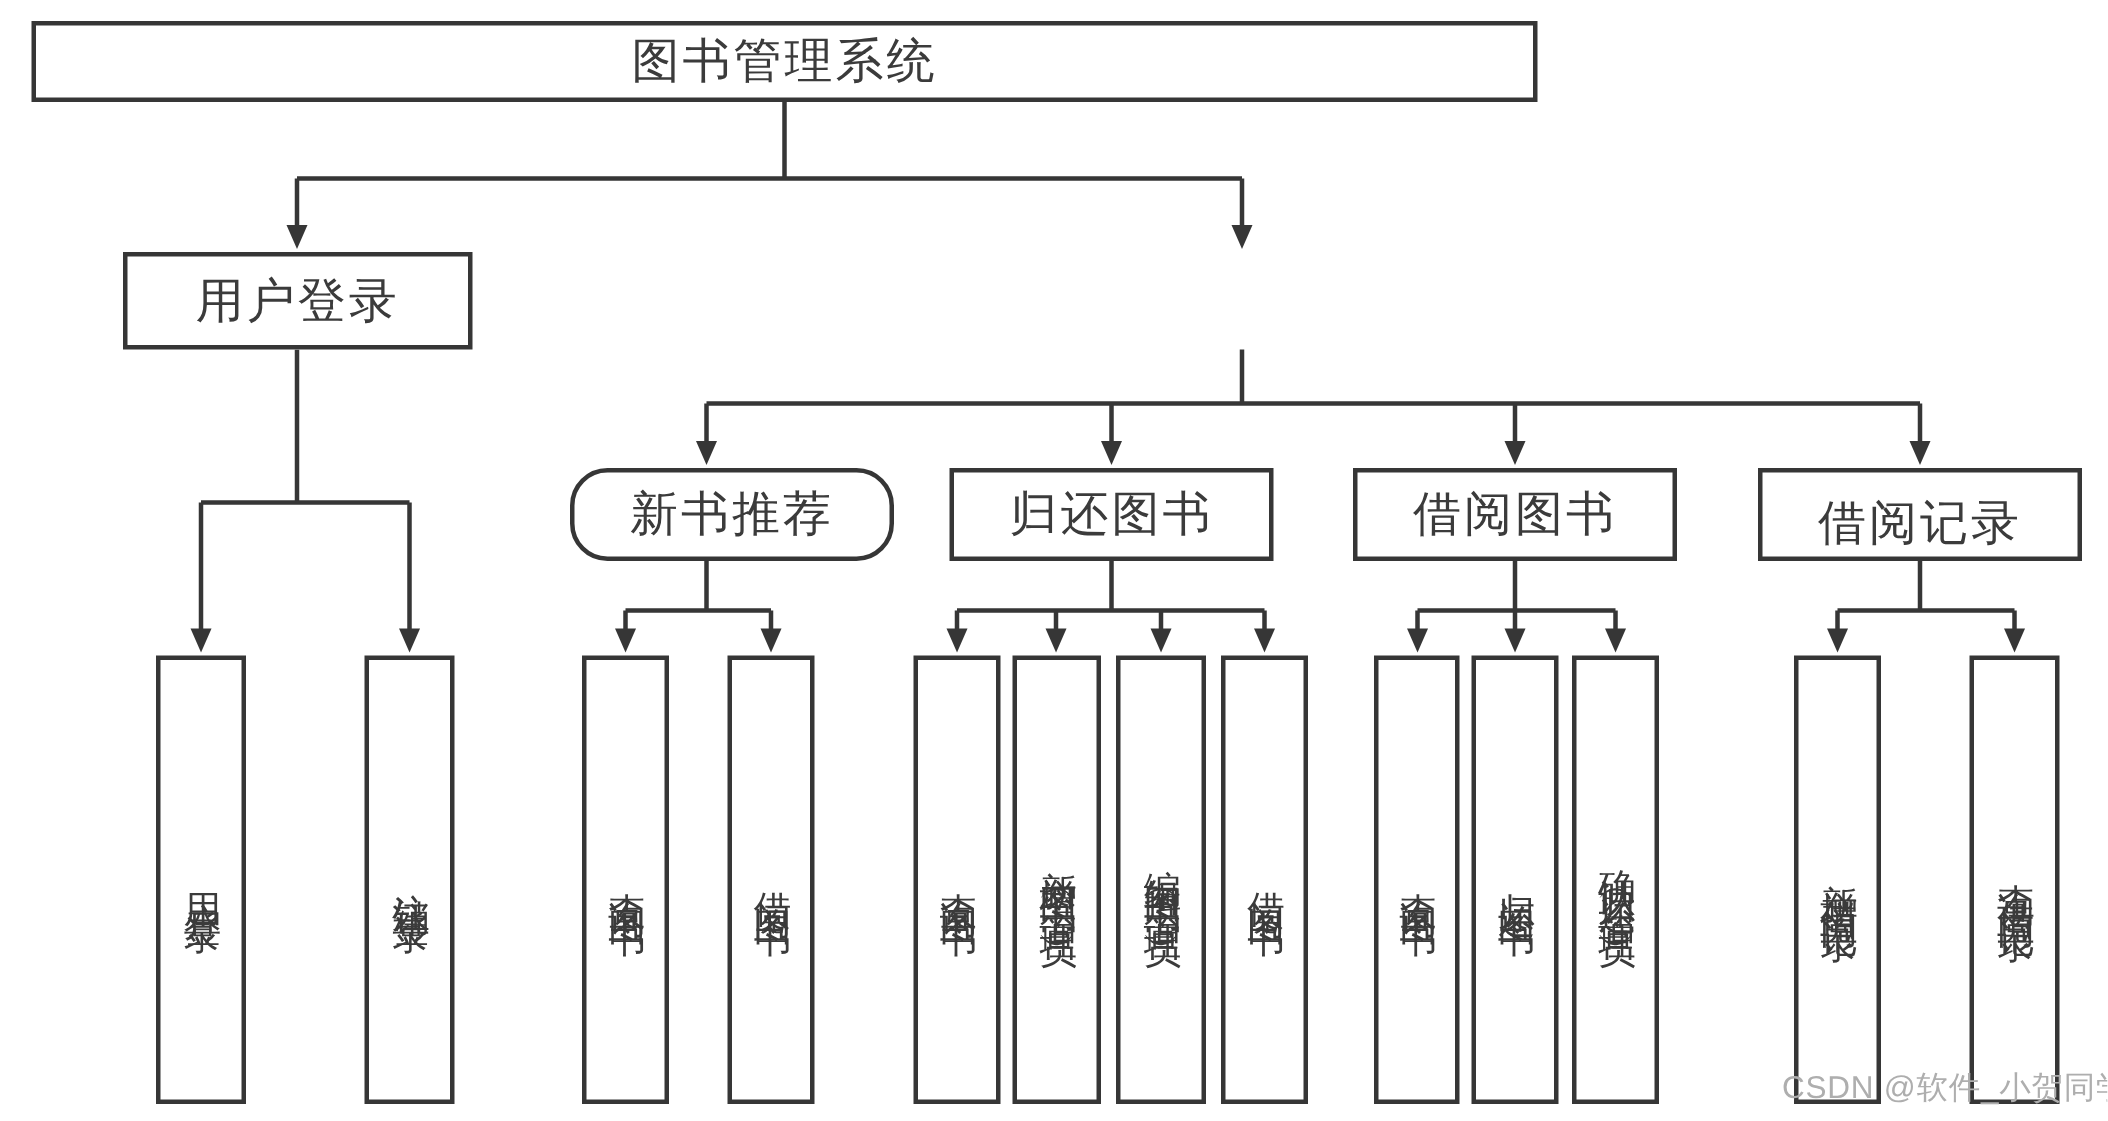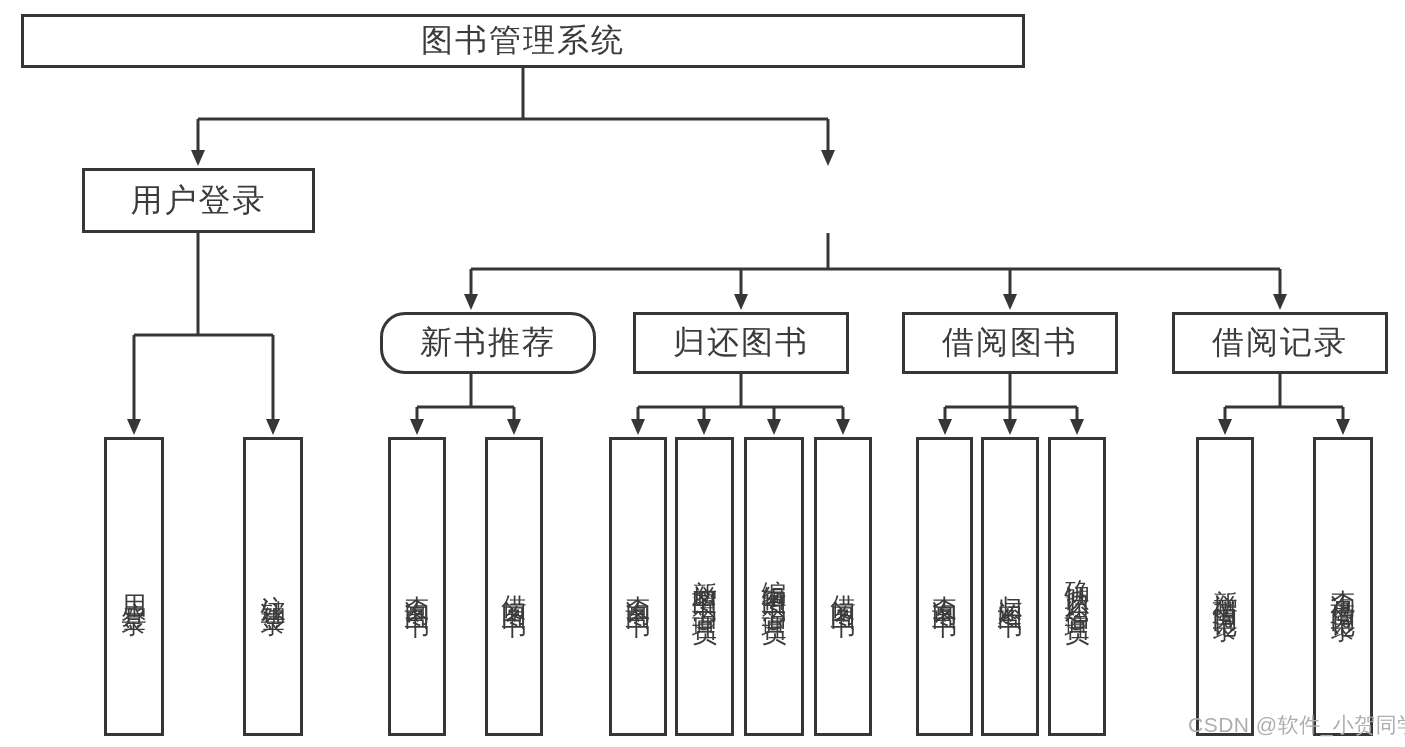--- a/index.html
+++ b/index.html
@@ -110,21 +110,21 @@
 
   <div class="node hbox lvl3" style="left:380px;border-radius:25px;">
     <span>新书推荐</span>
   </div>
   <div class="node hbox lvl3" style="left:633px;">
     <span>归还图书</span>
   </div>
   <div class="node hbox lvl3" style="left:902px;">
     <span>借阅图书</span>
   </div>
-  <div class="node hbox lvl3" style="left:1172px;">
+  <div class="node hbox lvl3" style="left:1172px;align-items:flex-end;">
     <span>借阅记录</span>
   </div>
 
   <div class="node vbox leaf" style="left:104px;width:60px;">
     <span class="vtext">用户登录</span>
   </div>
   <div class="node vbox leaf" style="left:243px;width:60px;">
     <span class="vtext">注销登录</span>
   </div>
 

